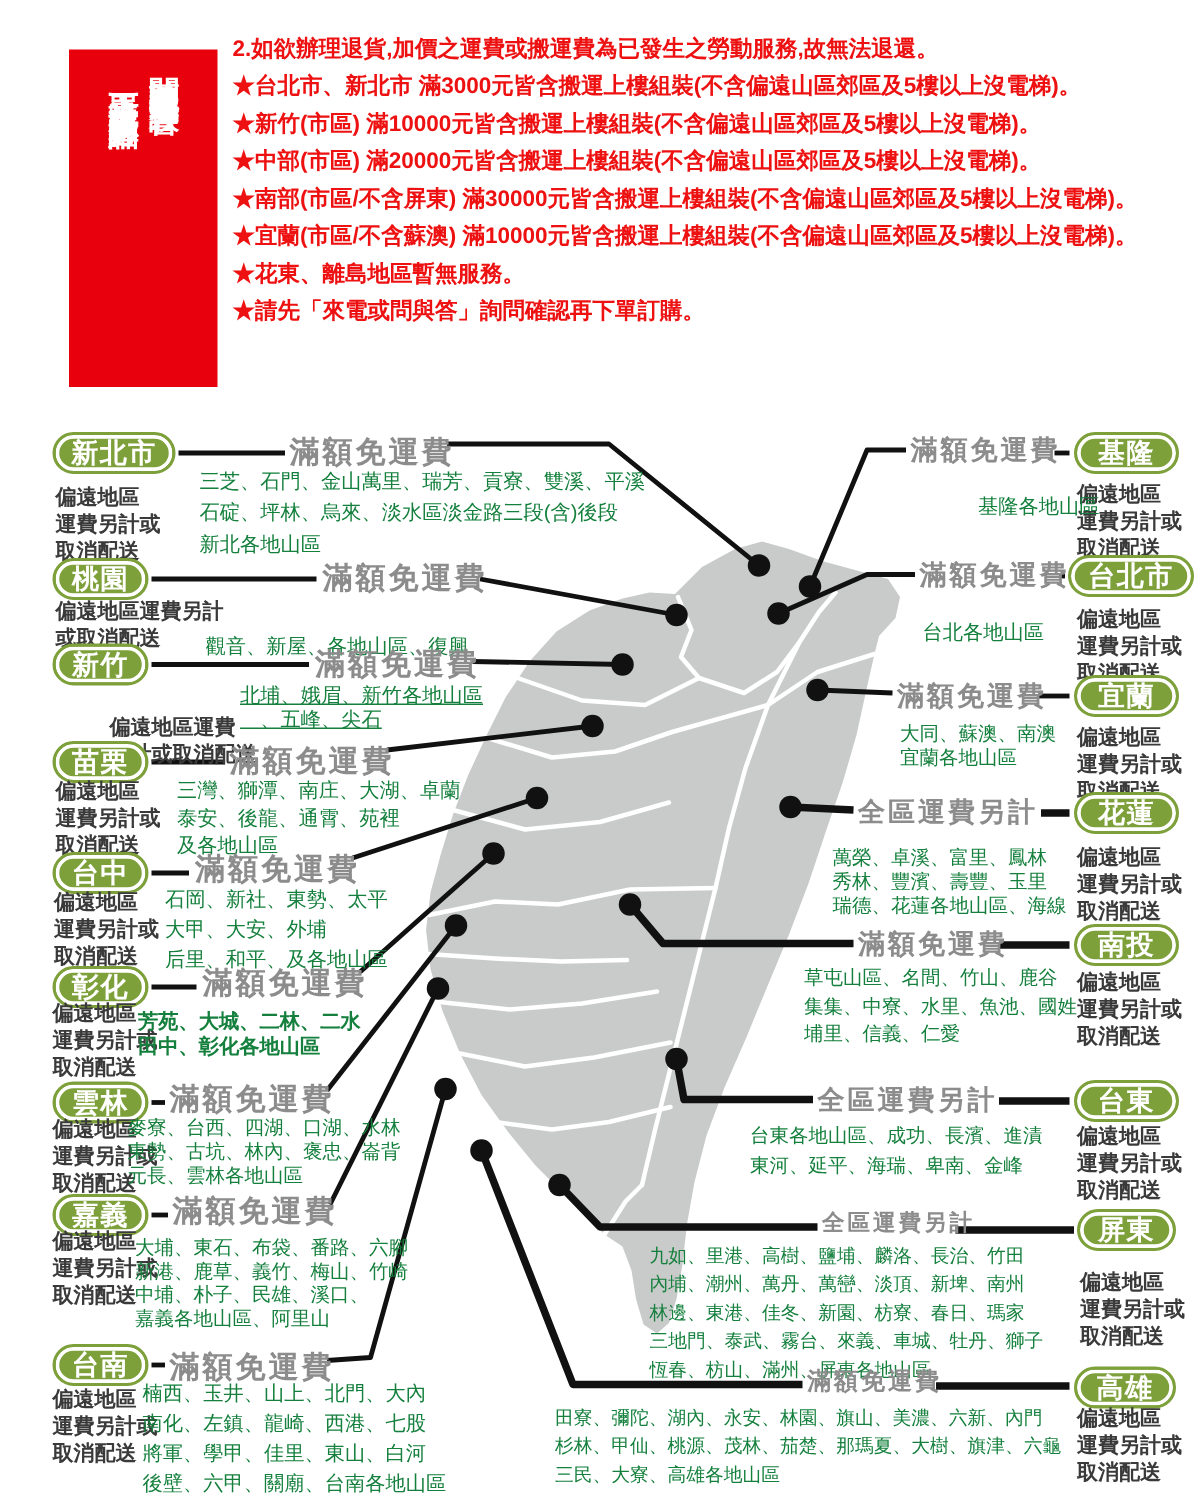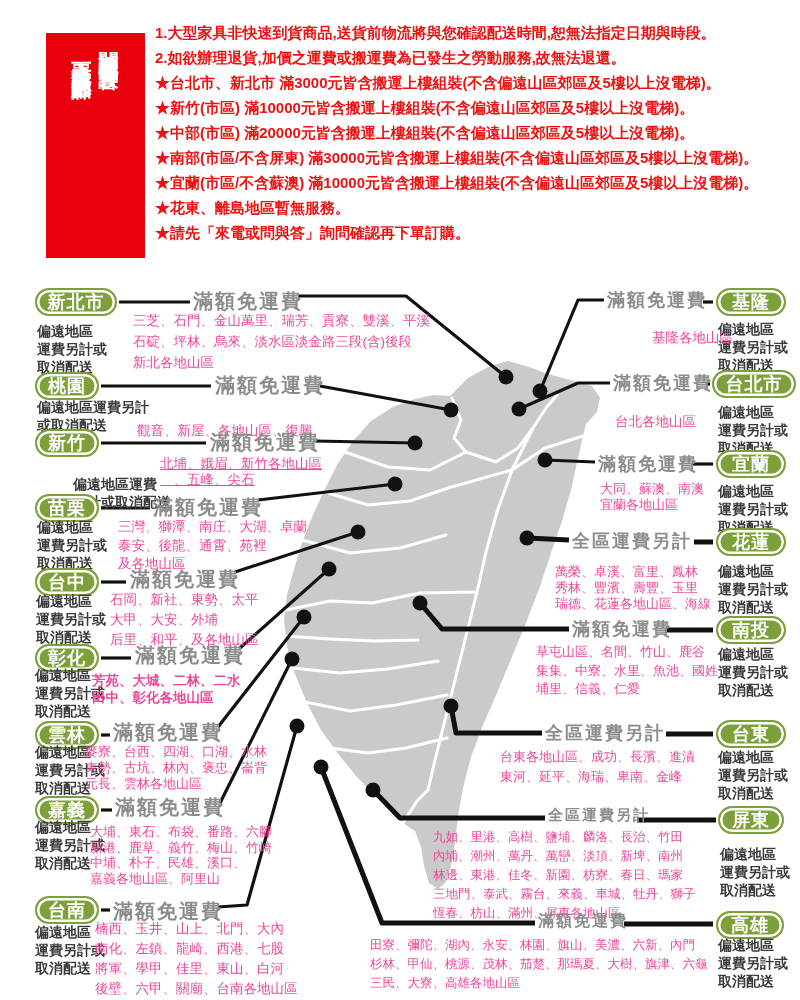--- a/index.html
+++ b/index.html
@@ -15,32 +15,31 @@
   .notices{position:absolute;left:155px;top:20px;width:645px;z-index:3;}
   .notice-line{color:#ee1111;font-weight:bold;font-size:15px;line-height:25px;white-space:nowrap;}
   
   #map-svg{position:absolute;left:0;top:0;z-index:1;}
   #regions-layer div{position:absolute;z-index:2;}
   .badge{height:28px;box-sizing:border-box;border-radius:15px;background:#7da03a;
          border:2px solid #7da03a;box-shadow:inset 0 0 0 2.5px #fff;color:#fff;font-weight:bold;
          font-size:18px;display:flex;align-items:center;justify-content:center;letter-spacing:1px;}
   .fee-title{color:#8c8c8c;font-weight:bold;letter-spacing:2px;white-space:nowrap;}
   .note{color:#3a3a3a;font-weight:bold;font-size:14px;line-height:18px;white-space:pre-line;}
-  .districts{color:#ec4899;font-size:13.5px;white-space:pre-line;}
+  .districts{color:#15803d;font-size:13.5px;white-space:pre-line;}
 </style>
 </head>
 <body>
 
 <div class="banner">
   <div class="vcol left">下單訂購前請務必詳細</div>
   <div class="vcol right">閱讀避免造成雙方誤會</div>
 </div>
 
 <div class="notices">
-    <div class="notice-line">1.大型家具非快速到貨商品,送貨前物流將與您確認配送時間,恕無法指定日期與時段。</div>
     <div class="notice-line">2.如欲辦理退貨,加價之運費或搬運費為已發生之勞動服務,故無法退還。</div>
     <div class="notice-line">★台北市、新北市 滿3000元皆含搬運上樓組裝(不含偏遠山區郊區及5樓以上沒電梯)。</div>
     <div class="notice-line">★新竹(市區) 滿10000元皆含搬運上樓組裝(不含偏遠山區郊區及5樓以上沒電梯)。</div>
     <div class="notice-line">★中部(市區) 滿20000元皆含搬運上樓組裝(不含偏遠山區郊區及5樓以上沒電梯)。</div>
     <div class="notice-line">★南部(市區/不含屏東) 滿30000元皆含搬運上樓組裝(不含偏遠山區郊區及5樓以上沒電梯)。</div>
     <div class="notice-line">★宜蘭(市區/不含蘇澳) 滿10000元皆含搬運上樓組裝(不含偏遠山區郊區及5樓以上沒電梯)。</div>
     <div class="notice-line">★花東、離島地區暫無服務。</div>
     <div class="notice-line">★請先「來電或問與答」詢問確認再下單訂購。</div>
   </div>
 

